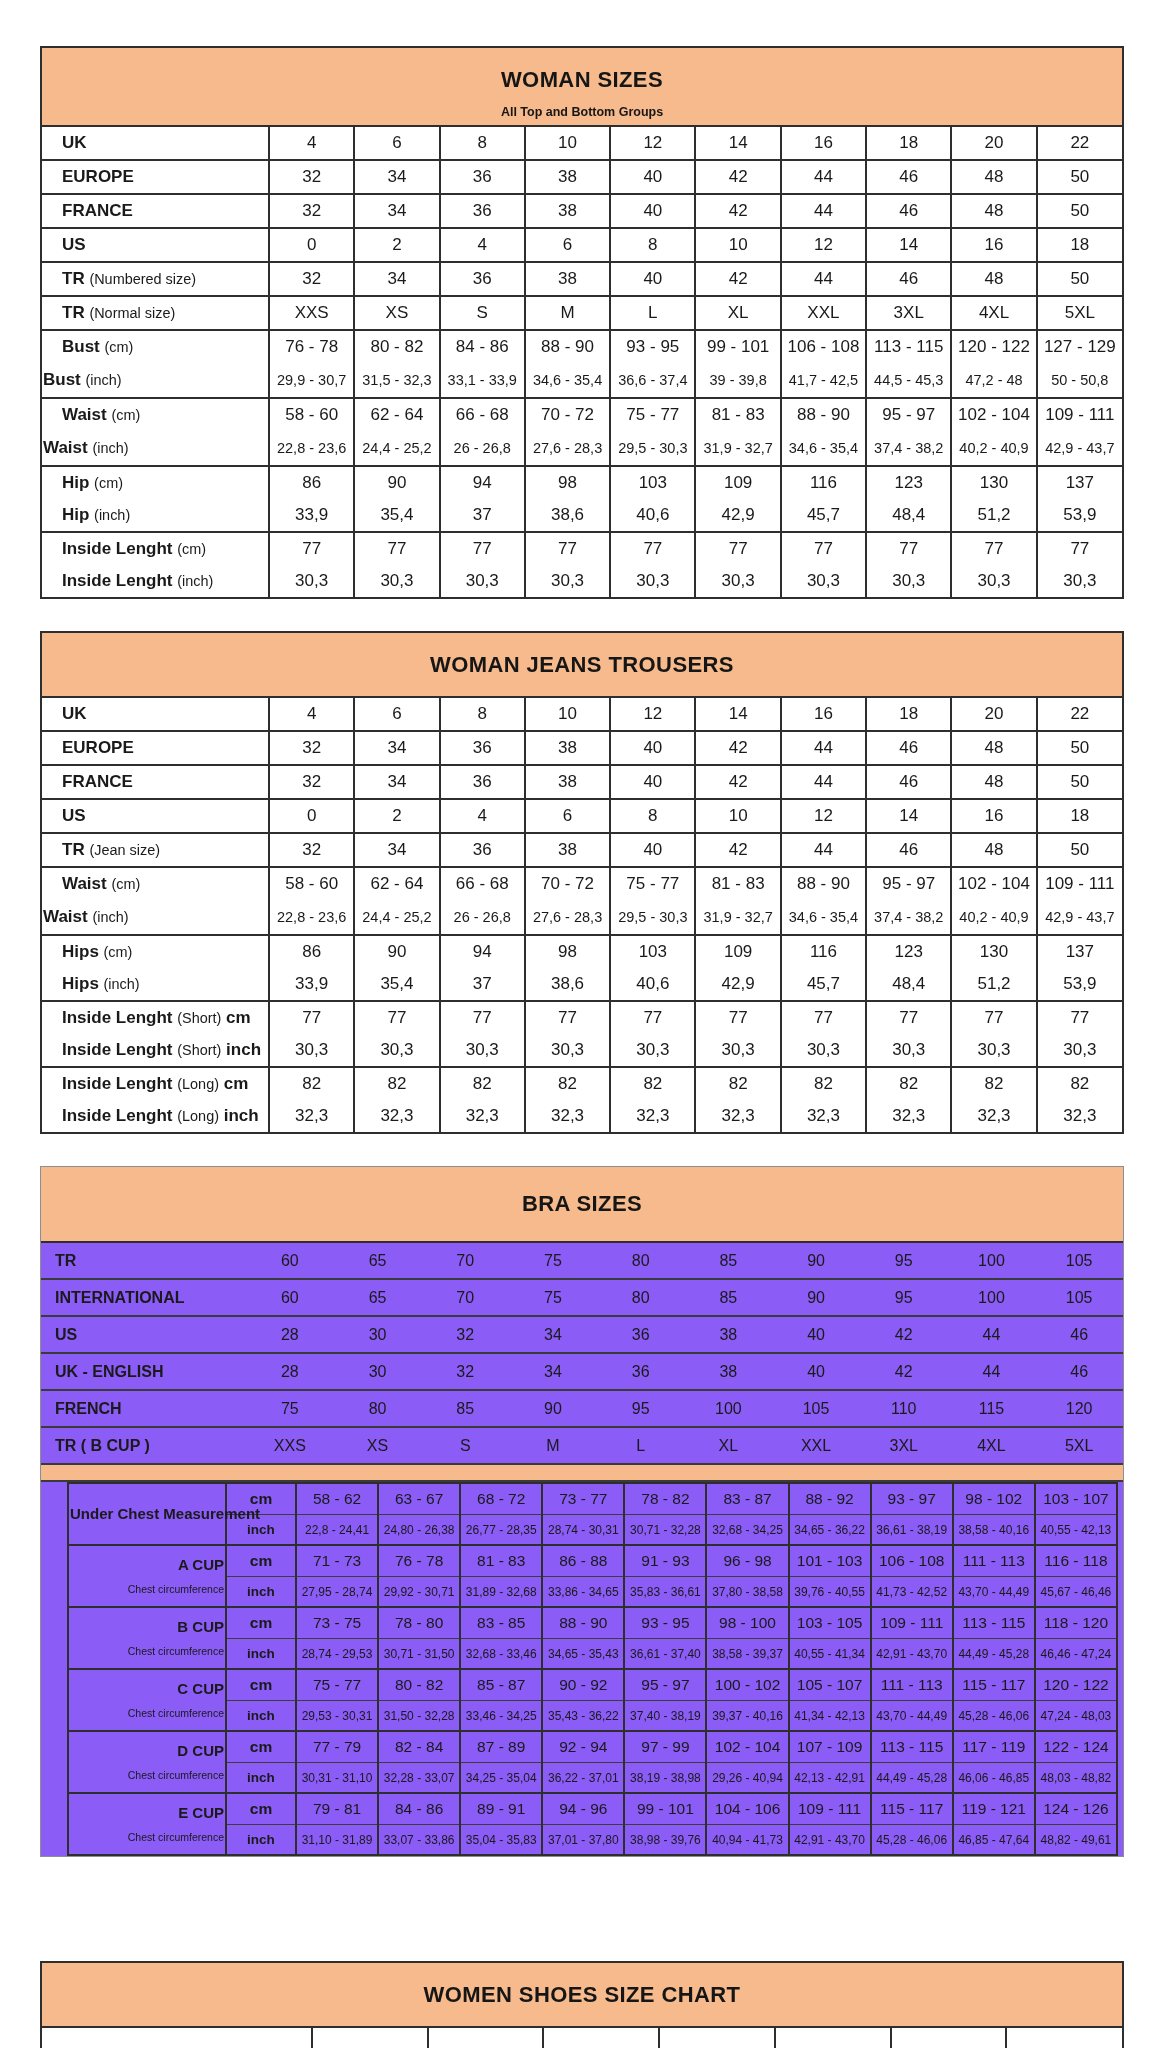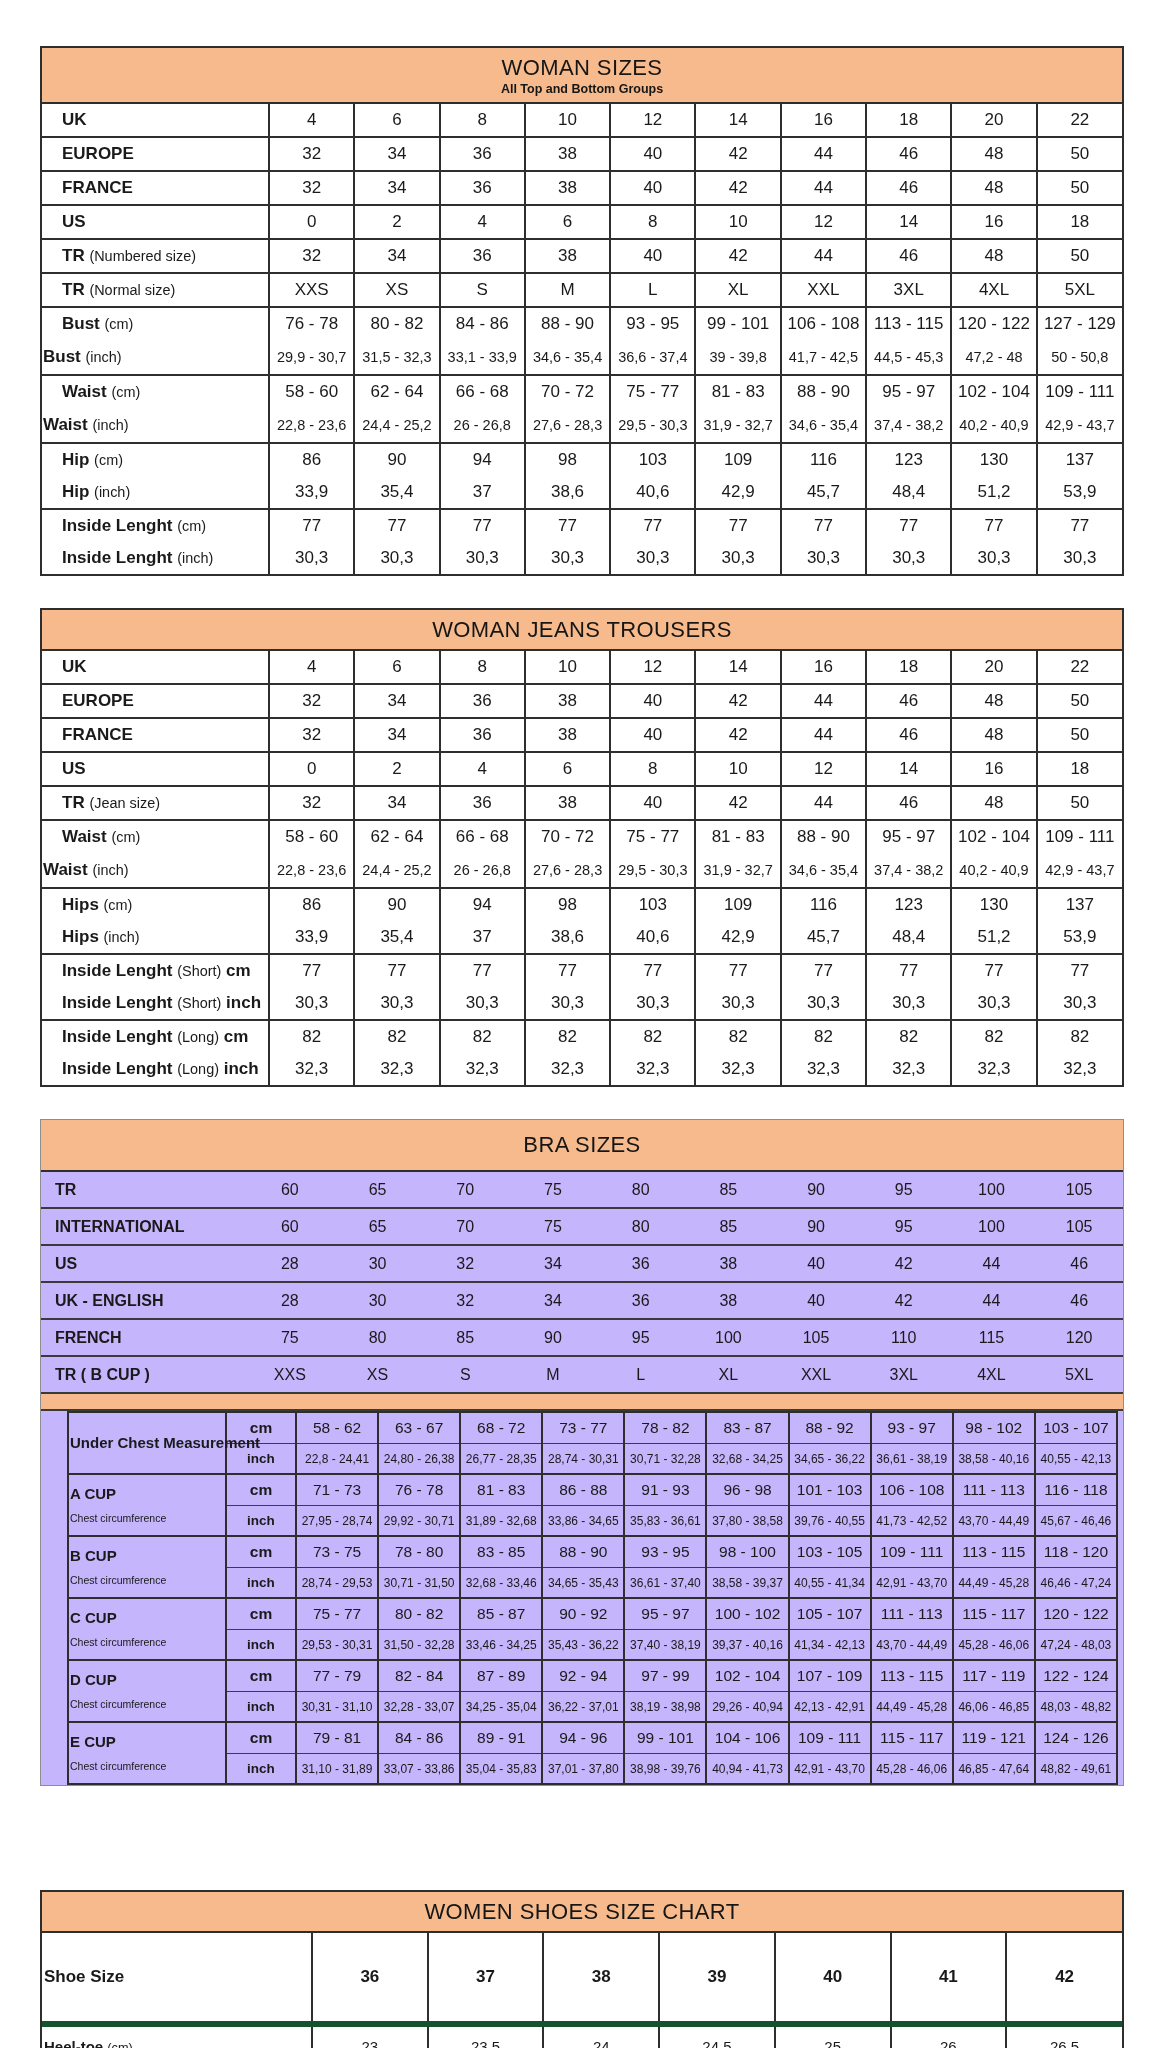--- a/index.html
+++ b/index.html
@@ -9,57 +9,57 @@
     -webkit-font-smoothing:antialiased;
   }
   .page{padding:46px 40px 0;}
 
   
   .size-table{border:2px solid #2e2e2e;margin-bottom:32px;background:#fff;}
   .band{
     background:#f6ba8c;text-align:center;padding:7px 0 6px;
     border-bottom:2px solid #2e2e2e;
   }
-  .band .t-title{font-size:22px;font-weight:normal;letter-spacing:.4px;margin:0;color:#161616;}
+  .band .t-title{font-size:22px;font-weight:bold;letter-spacing:.4px;margin:12px;color:#161616;}
   .band .t-sub{font-size:12.5px;font-weight:bold;margin-top:1px;color:#161616;}
 
   table{width:100%;border-collapse:collapse;table-layout:fixed;}
   .sizes td{
     border-left:2px solid #2e2e2e;text-align:center;
     font-size:17px;padding:6px 2px;white-space:nowrap;
   }
   .sizes td.label{border-left:none;text-align:left;padding-left:20px;font-weight:bold;}
   .sizes tr.g-start td{border-top:2px solid #2e2e2e;}
   .sizes tr.first td{border-top:none;}
   .sizes tr.g-cont td{border-top:none;}
   .sizes tr.small-vals td{font-size:14.5px;padding:7px 1px;}
   .sizes tr.small-vals td.label{font-size:17px;}
   .paren{font-weight:normal;font-size:0.85em;}
 
   
-  .bra-table{border:1.5px solid #8e8e8e;margin-bottom:104px;background:#c4b5fd;}
+  .bra-table{border:1.5px solid #8e8e8e;margin-bottom:104px;background:#8b5cf6;}
   .bra-table .band{padding:12px 0;}
   .bra-top-row{
     display:grid;grid-template-columns:205px repeat(10,1fr);
     align-items:center;border-bottom:2px solid #3a3a3a;height:35px;
   }
   .bra-top-row .label{font-weight:bold;font-size:16px;padding-left:14px;}
   .bra-top-row .val{text-align:center;font-size:16px;}
   .bra-strip{height:15px;background:#f6ba8c;border-bottom:2px solid #3a3a3a;}
   .cup-wrap{padding:0 5px 0 26px;}
   .cup-grid{border:2px solid #2e2e2e;border-collapse:collapse;width:100%;}
   .cup-grid td{border-left:2px solid #2e2e2e;text-align:center;white-space:nowrap;}
   .cup-grid td.cup-label{
     border-left:none;text-align:left;padding:4px 4px 4px 12px;
     font-weight:bold;font-size:15px;vertical-align:middle;line-height:1.25;
   }
   .cup-grid td.cup-label .sub{display:block;font-weight:normal;font-size:10.5px;margin-top:9px;}
   .cup-grid td.unit{font-weight:bold;font-size:13.5px;}
   .cup-grid tr.cm-row td{border-top:2px solid #2e2e2e;font-size:15.5px;padding:6px 1px;}
-  .cup-grid tr.cm-row td.cup-label{font-size:15px;}
+  .cup-grid tr.cm-row td.cup-label{font-size:15px;text-align:right;}
   .cup-grid tr.inch-row td{border-top:1.5px solid #3c3c3c;font-size:12px;padding:7px 1px;}
   .cup-grid tr.inch-row td.unit{font-size:13.5px;}
 
   
   .shoes-table td{border-left:2px solid #2e2e2e;text-align:center;white-space:nowrap;}
   .shoes-table td.label{border-left:none;text-align:left;padding-left:14px;font-weight:bold;font-size:17px;}
   .shoes-table tr.shoe-size td{padding:34px 2px;font-weight:bold;font-size:17px;}
   .shoes-table tr.heel-toe td{border-top:6px solid #14532d;padding:11px 2px;font-size:15px;}
 </style>
 </head>

